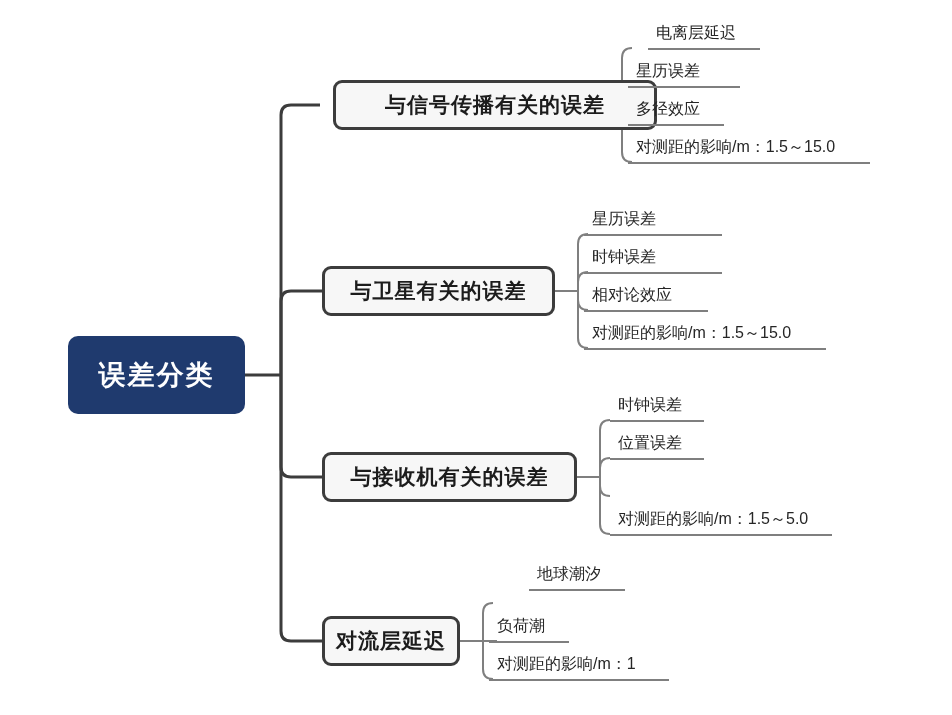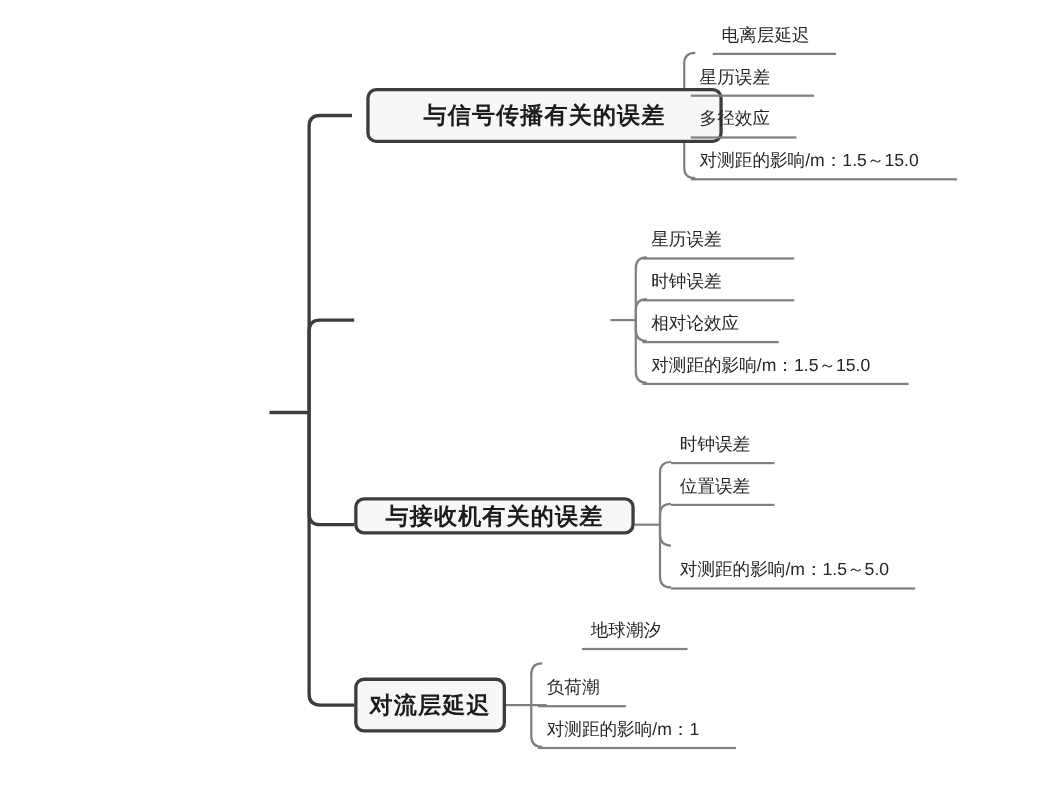--- a/index.html
+++ b/index.html
@@ -113,23 +113,25 @@
       <path d="M600 477 V486 Q600 496 610 496"></path>
       <path d="M600 477 V524 Q600 534 610 534"></path>
 
       <path d="M460 641 H483"></path>
       <path d="M483 641 V613 Q483 603 493 603"></path>
       <path d="M483 641 H497"></path>
       <path d="M483 641 V669 Q483 679 493 679"></path>
     </g>
   </svg>
 
+  <div class="root-node" style="left:68px; top:336px; width:177px; height:78px;">误差分类</div>
 
   <div class="branch-node" style="left:333px; top:80px; width:324px; height:50px;">与信号传播有关的误差</div>
-  <div class="branch-node" style="left:322px; top:452px; width:255px; height:34px;">与接收机有关的误差</div>
+  <div class="branch-node" style="left:322px; top:266px; width:233px; height:50px;">与卫星有关的误差</div>
+  <div class="branch-node" style="left:322px; top:452px; width:255px; height:50px;">与接收机有关的误差</div>
   <div class="branch-node" style="left:322px; top:616px; width:138px; height:50px;">对流层延迟</div>
 
   <div class="leaf-node" style="left:648px; top:22px;  min-width:112px;">电离层延迟</div>
   <div class="leaf-node" style="left:628px; top:60px;  min-width:112px;">星历误差</div>
   <div class="leaf-node" style="left:628px; top:98px;  min-width:96px;">多径效应</div>
   <div class="leaf-node" style="left:628px; top:136px; min-width:242px;">对测距的影响/m：1.5～15.0</div>
 
   <div class="leaf-node" style="left:584px; top:208px; min-width:138px;">星历误差</div>
   <div class="leaf-node" style="left:584px; top:246px; min-width:138px;">时钟误差</div>
   <div class="leaf-node" style="left:584px; top:284px; min-width:124px;">相对论效应</div>

